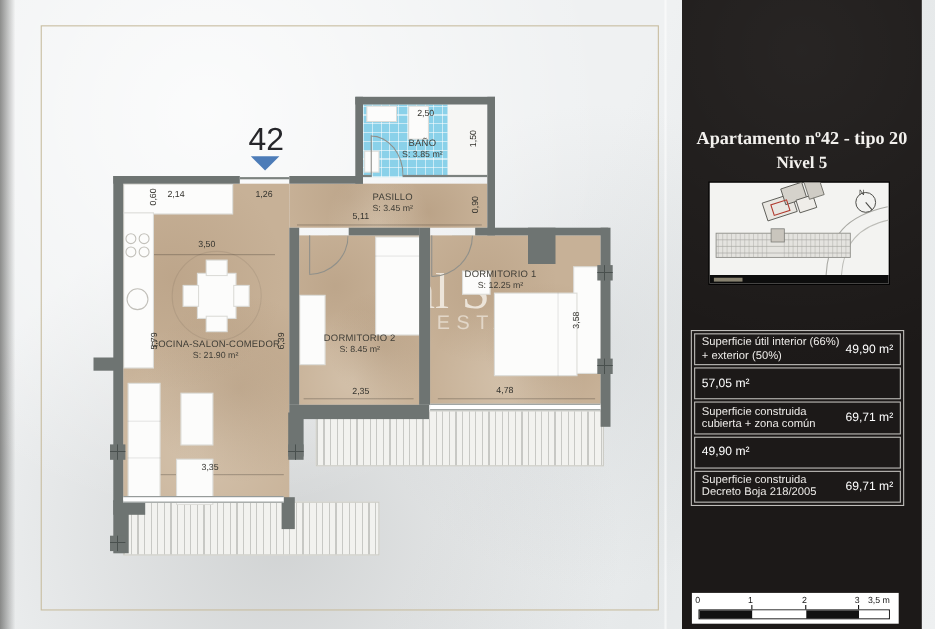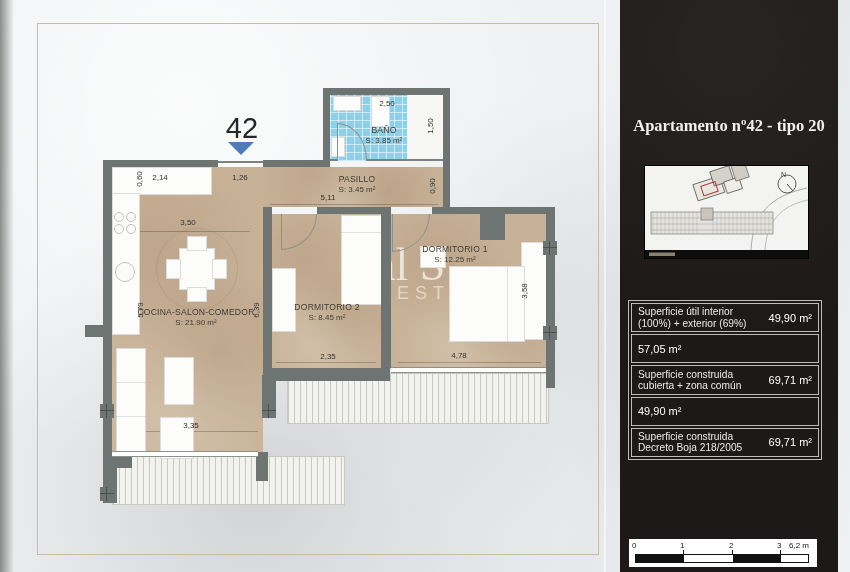--- a/index.html
+++ b/index.html
@@ -205,20 +205,21 @@
     <div class="dimv" style="left:140px;top:310px;">5,79</div>
     <div class="dimv" style="left:256px;top:310px;">6,39</div>
     <div class="dim" style="left:328px;top:356px;">2,35</div>
     <div class="dim" style="left:459px;top:355px;">4,78</div>
     <div class="dimv" style="left:524px;top:291px;">3,58</div>
     <div class="dim" style="left:191px;top:425px;">3,35</div>
   </div>
 
   <aside class="sidebar">
     <div class="sb-title">Apartamento nº42 - tipo 20</div>
+    <div class="sb-sub">Nivel 5</div>
 
     <div class="sitemap">
       <svg width="163" height="92" viewBox="0 0 163 92">
         <rect x="0" y="0" width="163" height="92" fill="#f3f3f1"></rect>
         <path d="M162,22 C125,30 108,48 106,84" stroke="#a9a9a4" fill="none" stroke-width="1"></path>
         <path d="M163,34 C135,40 122,56 120,84" stroke="#bdbdb8" fill="none" stroke-width="1"></path>
         <g>
           <rect x="6" y="46" width="122" height="22" fill="#e4e3df" stroke="#8b8b86" stroke-width="0.8"></rect>
           <path d="M6,52 h122 M6,58 h122 M6,64 h122" stroke="#9b9b96" stroke-width="0.5"></path>
           <path d="M8,46 v22 M12,46 v22 M16,46 v22 M20,46 v22 M24,46 v22 M28,46 v22 M32,46 v22 M36,46 v22 M40,46 v22 M44,46 v22 M48,46 v22 M52,46 v22 M68,46 v22 M72,46 v22 M76,46 v22 M80,46 v22 M84,46 v22 M88,46 v22 M92,46 v22 M96,46 v22 M100,46 v22 M104,46 v22 M108,46 v22 M112,46 v22 M116,46 v22 M120,46 v22 M124,46 v22" stroke="#a5a5a0" stroke-width="0.4"></path>
@@ -236,21 +237,21 @@
           <line x1="142" y1="18" x2="148" y2="25" stroke="#4a4a46" stroke-width="1"></line>
           <text x="136" y="11" font-size="7" fill="#3c3c38">N</text>
         </g>
         <rect x="0" y="84" width="163" height="8" fill="#0d0d0d"></rect>
         <rect x="4" y="86.5" width="26" height="3.5" fill="#87816f"></rect>
       </svg>
     </div>
 
     <div class="stable">
       <div class="srow">
-        <span class="sl">Superficie útil interior (100%) + exterior (69%)</span>
+        <span class="sl">Superficie útil interior (66%) + exterior (50%)</span>
         <span class="sv">49,90 m²</span>
       </div>
       <div class="srow">
         <span class="sv">57,05 m²</span>
       </div>
       <div class="srow">
         <span class="sl">Superficie construida cubierta + zona común</span>
         <span class="sv">69,71 m²</span>
       </div>
       <div class="srow">
@@ -261,21 +262,21 @@
         <span class="sv">69,71 m²</span>
       </div>
     </div>
 
 
     <div class="scalebar">
       <span class="lab" style="left:3px;">0</span>
       <span class="lab" style="left:51px;">1</span>
       <span class="lab" style="left:100px;">2</span>
       <span class="lab" style="left:148px;">3</span>
-      <span class="lab" style="left:160px;">6,2 m</span>
+      <span class="lab" style="left:160px;">3,5 m</span>
       <div class="tick" style="left:54px;"></div>
       <div class="tick" style="left:103px;"></div>
       <div class="tick" style="left:151px;"></div>
       <div class="sbar">
         <div style="width:48px;background:#111;"></div>
         <div style="width:49px;background:#fff;"></div>
         <div style="width:48px;background:#111;"></div>
         <div style="width:27px;background:#fff;"></div>
       </div>
     </div>

